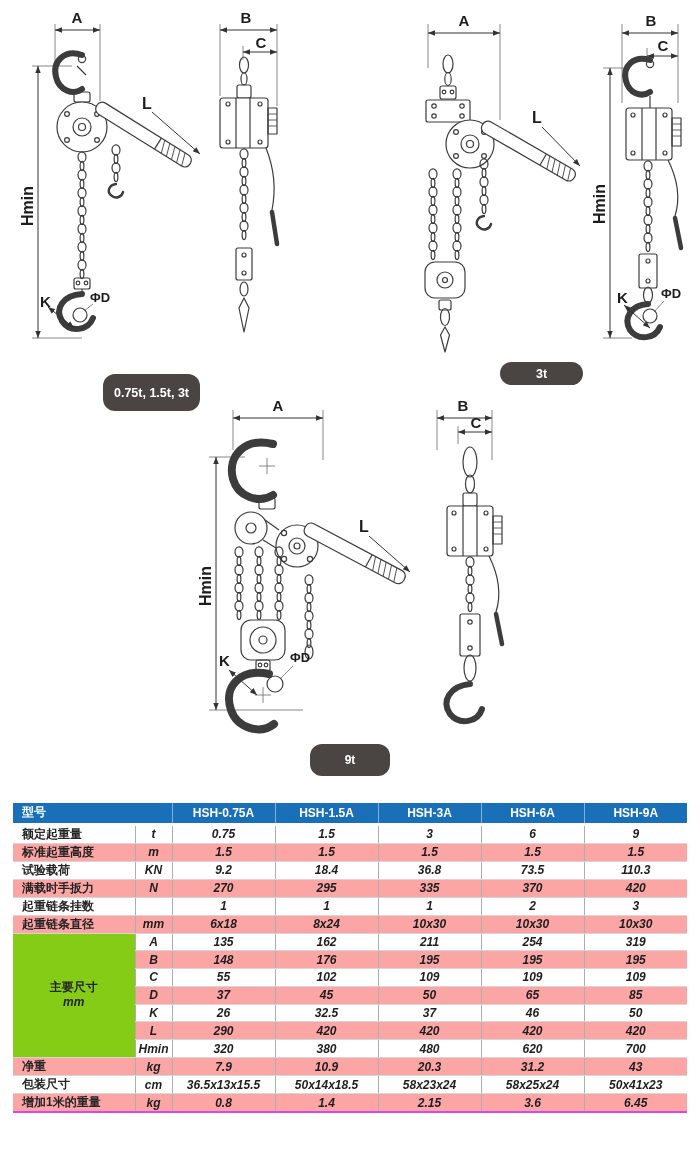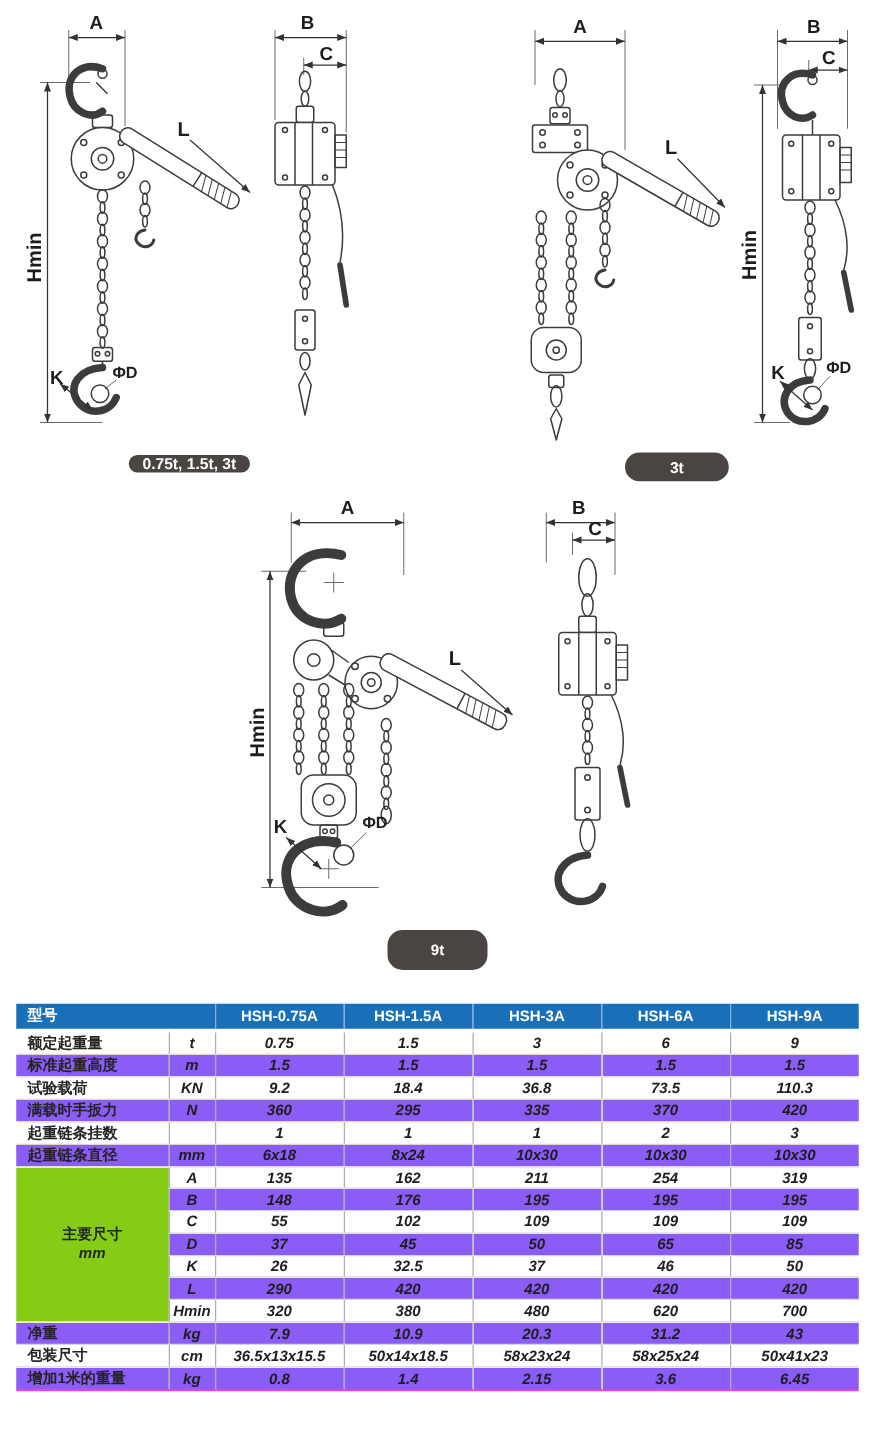--- a/index.html
+++ b/index.html
@@ -35,21 +35,21 @@
     background:#1a70b8; color:#fff; font-weight:bold;
     font-size:12px; height:21px; padding:0 0 0 0; text-align:center;
     border-bottom:3px solid #fff;
   }
   table.spec th.model-col { border-left:1px solid rgba(255,255,255,0.45); }
   table.spec th.model-head { text-align:left; padding-left:9px; font-style:normal; }
   table.spec td {
     font-size:12px; height:17.8px; padding:0; text-align:center;
     border-bottom:1px solid #d6d6d6; color:#1e1e1e; overflow:hidden; white-space:nowrap;
   }
-  table.spec tr.g { background:#8b5cf6; }
+  table.spec tr.g { background:#fca5a5; }
   table.spec td.lbl { text-align:left; padding-left:9px; font-weight:bold; color:#242424; }
   table.spec td.unit, table.spec td.val { border-left:1px solid #aeaeae;
     font-style:italic; font-weight:bold; }
   table.spec td.grp { background:#84cc16; font-weight:bold; text-align:center;
     color:#242424; vertical-align:middle; line-height:15px; }
   table.spec td.grp .grp-unit { font-style:italic; font-weight:bold; }
   table.spec tr:last-child td { border-bottom:2px solid #d946ef; }
   .note {
     position:absolute; left:16px; top:1124px; font:bold 12.5px "Liberation Sans", sans-serif;
     color:#2b2b2b;
@@ -391,21 +391,21 @@
         <use href="#cp3" x="325" y="180"></use>
         <use href="#cp3" x="325" y="198"></use>
       <rect x="315" y="214" width="20" height="42" rx="2"></rect>
       <circle cx="325" cy="222" r="2.2"></circle>
         <circle cx="325" cy="248" r="2.2"></circle>
       <ellipse cx="325" cy="268" rx="6" ry="13"></ellipse>
       <path class="thick" d="M325,284 C305,286 296,301 305,314 C315,326 333,322 337,309"></path>
     </g>
   </svg>
 
-  <div class="badge" style="left:103px;top:364px;width:97px;height:14px">0.75t, 1.5t, 3t</div>
+  <div class="badge" style="left:103px;top:374px;width:97px;height:37px">0.75t, 1.5t, 3t</div>
   <div class="badge" style="left:500px;top:362px;width:83px;height:23px">3t</div>
   <div class="badge" style="left:310px;top:744px;width:80px;height:32px;font-size:12px">9t</div>
 
   <div class="spec-wrap">
     <table class="spec">
       <colgroup>
         <col style="width:122px">
           <col style="width:37px">
         <col style="width:103px">
           <col style="width:103px">
@@ -447,21 +447,21 @@
           <td class="unit">KN</td>
           <td class="val">9.2</td>
           <td class="val">18.4</td>
           <td class="val">36.8</td>
           <td class="val">73.5</td>
           <td class="val">110.3</td>
         </tr>
         <tr class="g">
           <td class="lbl">满载时手扳力</td>
           <td class="unit">N</td>
-          <td class="val">360</td>
+          <td class="val">270</td>
           <td class="val">295</td>
           <td class="val">335</td>
           <td class="val">370</td>
           <td class="val">420</td>
         </tr>
         <tr>
           <td class="lbl">起重链条挂数</td>
           <td class="unit"></td>
           <td class="val">1</td>
           <td class="val">1</td>

